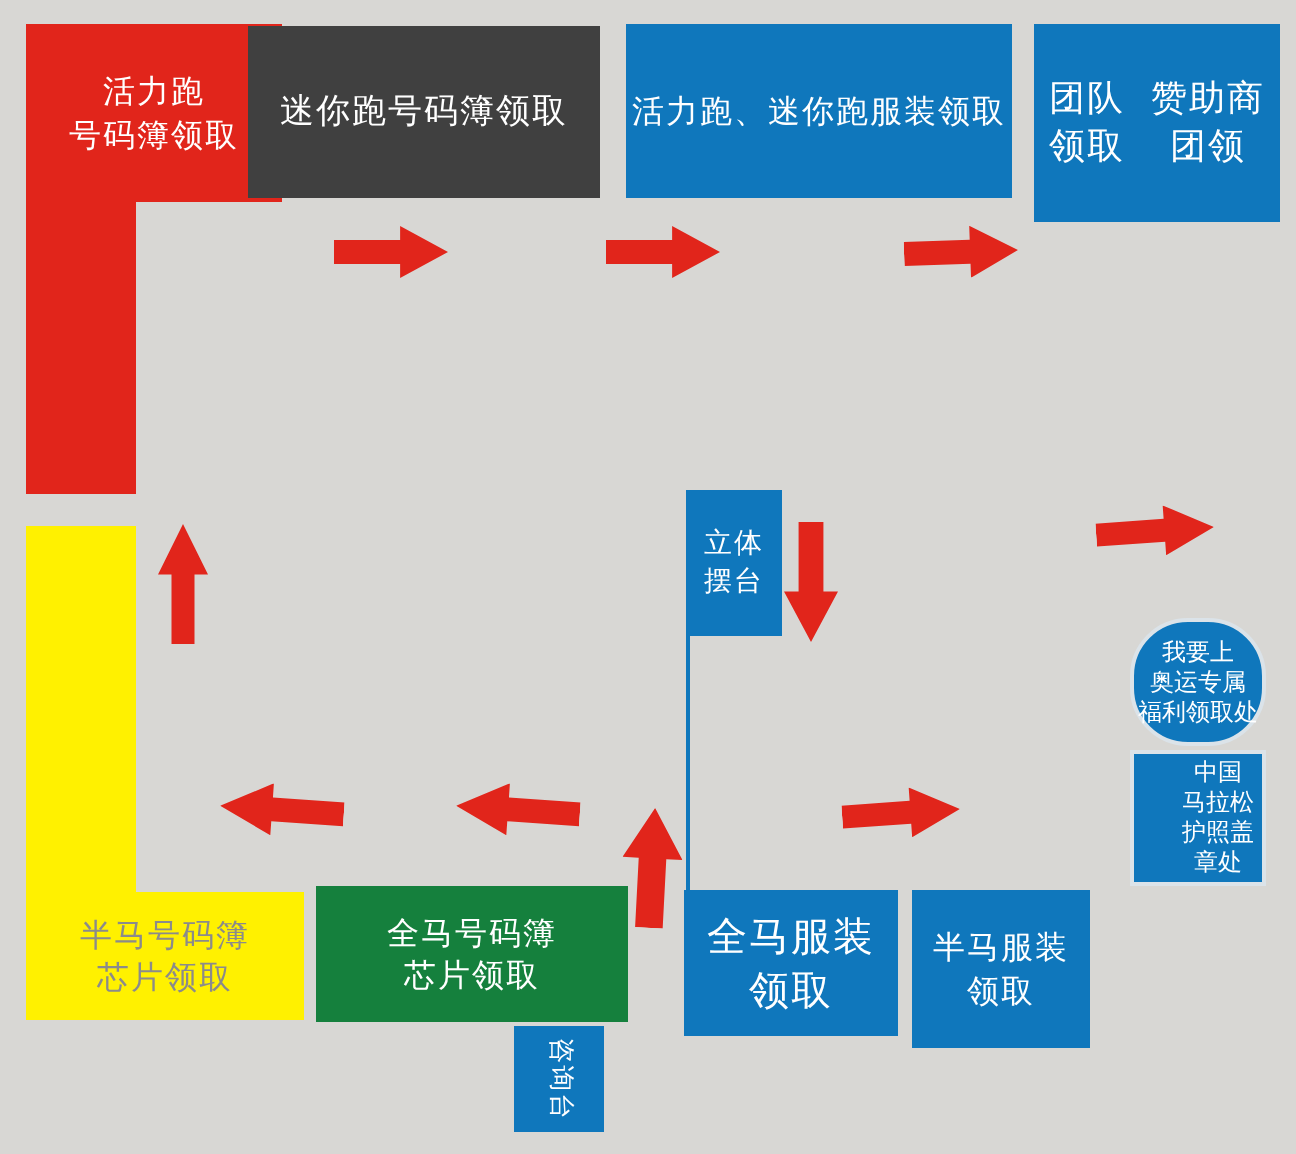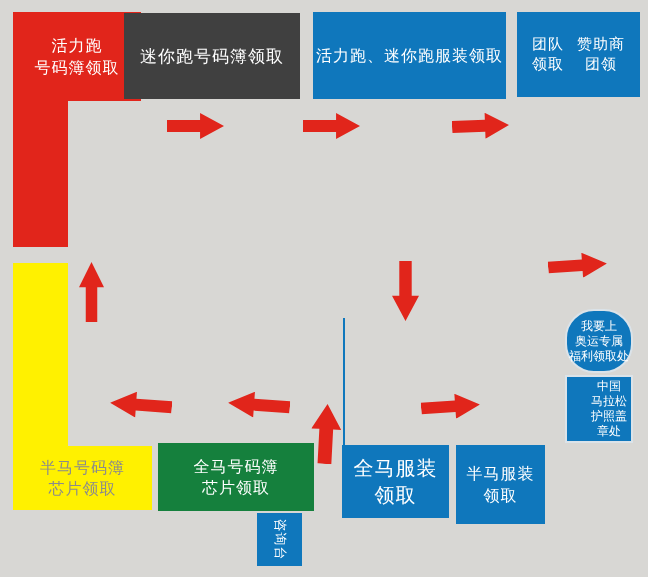--- a/index.html
+++ b/index.html
@@ -33,38 +33,40 @@
 <div class="canvas">
 
   <div class="blk bg-red" style="left:13px;top:12px;width:128px;height:89px;font-size:16px;"><span>活力跑
 号码簿领取</span></div>
   <div class="blk bg-red" style="left:13px;top:100px;width:55px;height:147px;"></div>
 
   <div class="blk bg-purple" style="left:124px;top:13px;width:176px;height:86px;font-size:17px;"><span>迷你跑号码簿领取</span></div>
 
   <div class="blk bg-blue" style="left:313px;top:12px;width:193px;height:87px;font-size:16px;"><span>活力跑、迷你跑服装领取</span></div>
 
-  <div class="blk bg-blue two-col" style="left:517px;top:12px;width:123px;height:85px;font-size:15px;">
+  <div class="blk bg-blue two-col" style="left:517px;top:12px;width:123px;height:99px;font-size:18px;">
     <span style="white-space:pre-line;">团队
 领取</span>
     <span style="white-space:pre-line;">赞助商
 团领</span>
   </div>
 
   <div class="blk bg-yellow" style="left:13px;top:263px;width:55px;height:184px;"></div>
   <div class="blk bg-yellow" style="left:13px;top:446px;width:139px;height:64px;font-size:16px;color:#8b8b8b;"><span>半马号码簿
 芯片领取</span></div>
 
   <div class="blk bg-lblue" style="left:158px;top:443px;width:156px;height:68px;font-size:16px;"><span>全马号码簿
 芯片领取</span></div>
 
   <div class="blk bg-blue" style="left:257px;top:513px;width:45px;height:53px;font-size:13px;">
     <span class="vtext">咨询台</span>
   </div>
 
+  <div class="blk bg-blue" style="left:343px;top:245px;width:48px;height:73px;font-size:14px;"><span>立体
+摆台</span></div>
   <div style="position:absolute;left:343px;top:318px;width:2px;height:127px;background:#0f77bc;"></div>
 
   <div class="blk bg-blue bordered" style="left:565px;top:309px;width:68px;height:64px;font-size:12px;line-height:1.25;letter-spacing:0;border-radius:29px;"><span>我要上
 奥运专属
 福利领取处</span></div>
   <div class="blk bg-blue bordered" style="left:565px;top:375px;width:68px;height:68px;font-size:12px;line-height:1.25;letter-spacing:0;padding-left:20px;"><span>中国
 马拉松
 护照盖章处</span></div>
 
   <div class="blk bg-blue" style="left:342px;top:445px;width:107px;height:73px;font-size:20px;"><span>全马服装

